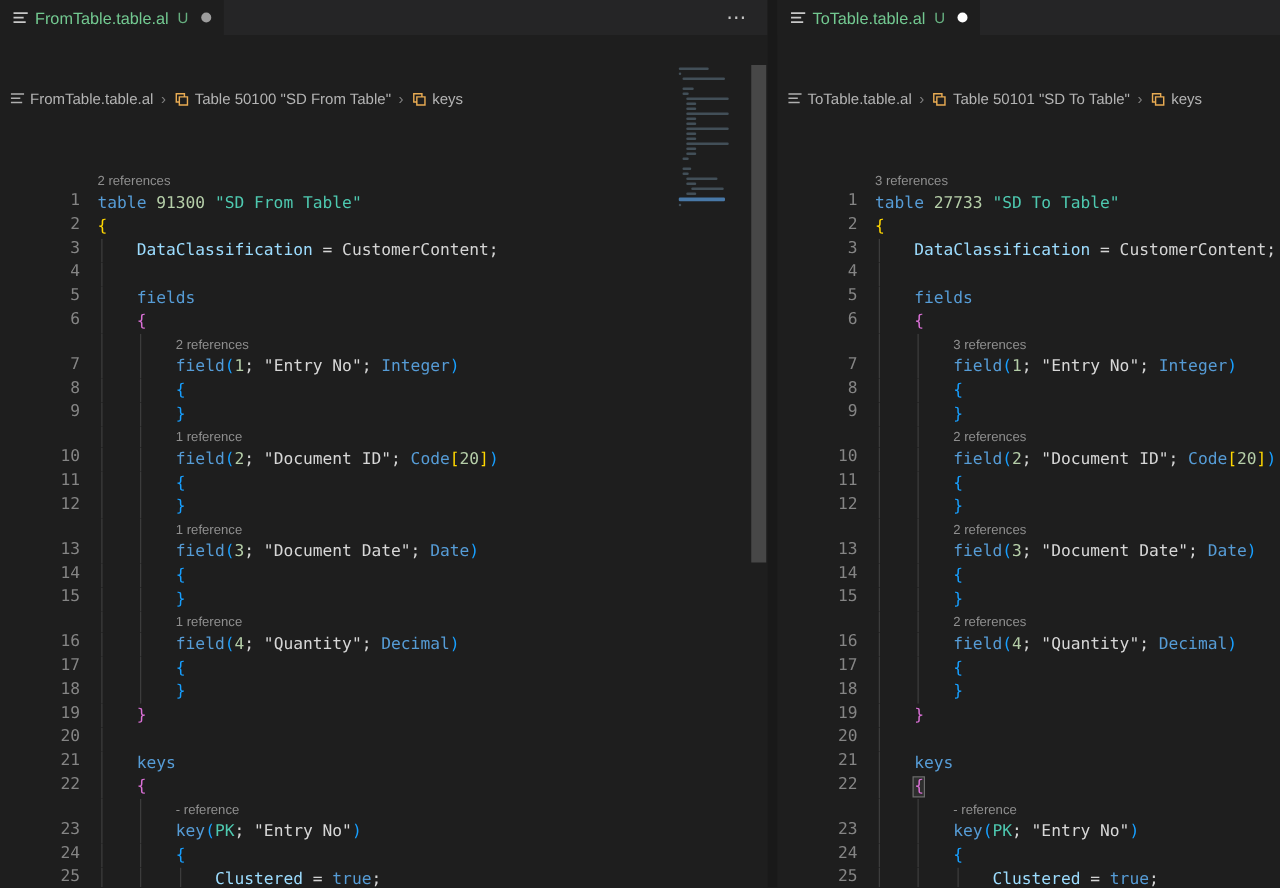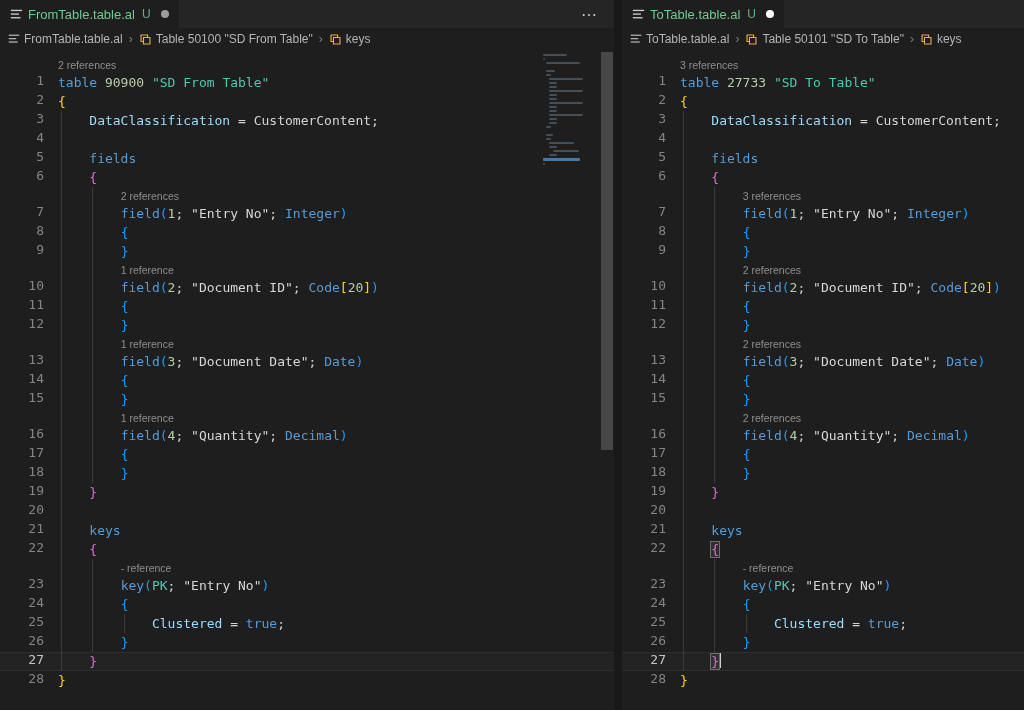--- a/index.html
+++ b/index.html
@@ -1,39 +1,39 @@
 <!DOCTYPE html>
 <html style="--editor-bg: #1e1e1e; --tabbar-bg: #252526; --tab-modified-green: #73C991; --breadcrumb-fg: #b4b4b4; --symbol-icon-orange: #e8ab53; --codelens-fg: #8f8f8f; --line-number-fg: #858585; --line-number-active-fg: #c6c6c6; --kw: #569CD6; --num: #B5CEA8; --type-obj: #4EC9B0; --string-fg: #D7D7D7; --prop: #9CDCFE; --plain: #D4D4D4; --bracket1: #FFD700; --bracket2: #DA70D6; --bracket3: #179FFF;"><head>
 <meta charset="utf-8">
 <style>
   * { box-sizing: border-box; }
   html,body { margin:0; padding:0; width:1024px; height:710px; overflow:hidden;
               background:var(--editor-bg,#1e1e1e); font-family:"Liberation Sans",sans-serif; }
   .workbench { display:flex; width:1024px; height:710px; }
 
-  .pane { position:relative; height:710px; overflow:hidden; background:var(--editor-bg); display:flex; flex-direction:column; }
+  .pane { position:relative; height:710px; overflow:hidden; background:var(--editor-bg); display:flex; flex-direction:column;gap:40px; }
   .pane.left { width:614px; }
   .divider { width:8px; background:#191919; flex:none; }
   .pane.right { flex:1; }
 
   .tabbar { height:28px; background:var(--tabbar-bg); display:flex; align-items:stretch; flex:none; }
   .tab { display:flex; align-items:center; gap:5px; padding:0 10px; background:var(--editor-bg); }
   .tab-label { color:var(--tab-modified-green); font-size:13px; }
   .git-badge { color:var(--tab-modified-green); opacity:.85; font-size:12px; margin-left:2px; }
   .dirty-dot { width:8px; height:8px; border-radius:50%; margin-left:5px; background:#9d9d9d; }
   .actions { margin-left:auto; color:#c5c5c5; font-size:16px; letter-spacing:1px;
              display:flex; align-items:center; padding:0 16px; }
 
   .breadcrumb { height:22px; display:flex; align-items:center; padding:0 8px; gap:4px;
                 font-size:12px; color:var(--breadcrumb-fg); background:var(--editor-bg); flex:none; white-space:nowrap; }
   .crumb { color:var(--breadcrumb-fg); }
   .crumb-sep { color:#7f7f7f; font-size:12px; margin:0 2px; }
   .icon { display:inline-flex; align-items:center; }
 
-  .editor { position:relative; flex:1; overflow:hidden; padding-top:6px; }
+  .editor { position:relative; flex:1; overflow:hidden; padding-top:6px;margin-left:20px; }
 
   .row { display:flex; height:19px; line-height:19px; position:relative; }
   .row.lens { height:17px; line-height:17px; }
   .ln { width:44px; text-align:right; flex:none; color:var(--line-number-fg);
         font:13px "DejaVu Sans Mono",monospace; padding-right:0; margin-right:14px; }
   .row.cur { background:#232323; box-shadow: inset 0 1px 0 #2e2e2e, inset 0 -1px 0 #2e2e2e; }
   .row.cur .ln { color:var(--line-number-active-fg); }
   .codewrap { position:relative; flex:1; font:13px/19px "DejaVu Sans Mono",monospace;
               white-space:pre; color:var(--plain); overflow:hidden; }
   .row.lens .codewrap { line-height:17px; }
@@ -100,21 +100,21 @@
       </span>
       <span class="crumb">keys</span>
     </div>
     <div class="editor">
         <div class="row lens">
           <span class="ln"></span>
           <div class="codewrap"><span class="tk-pln"></span><span class="lens-label">2 references</span></div>
         </div>
         <div class="row">
           <span class="ln">1</span>
-          <div class="codewrap"><span class="tk-pln"></span><span class="tk-kw">table</span><span class="tk-pln"> </span><span class="tk-num">90900</span><span class="tk-pln"> </span><span class="tk-obj">"SD From Table"</span></div>
+          <div class="codewrap"><span class="tk-pln"></span><span class="tk-kw">table</span><span class="tk-pln"> </span><span class="tk-num">91300</span><span class="tk-pln"> </span><span class="tk-obj">"SD From Table"</span></div>
         </div>
         <div class="row">
           <span class="ln">2</span>
           <div class="codewrap"><span class="tk-pln"></span><span class="tk-b1">{</span></div>
         </div>
         <div class="row">
           <span class="ln">3</span>
           <div class="codewrap"><span class="guide" style="left: calc(0ch + 3px);"></span><span class="tk-pln">    </span><span class="tk-prop">DataClassification</span><span class="tk-pln"> = CustomerContent;</span></div>
         </div>
         <div class="row">

